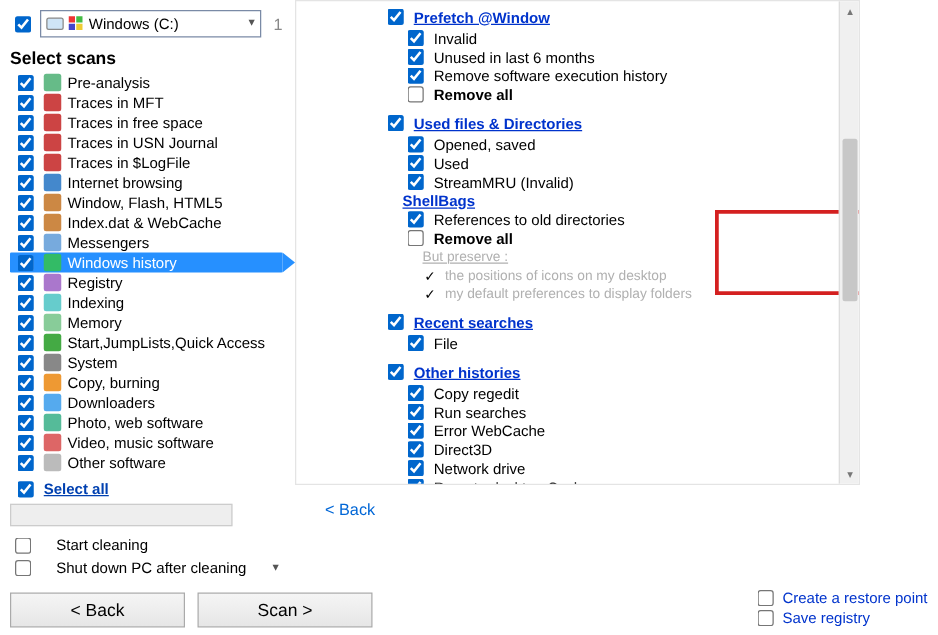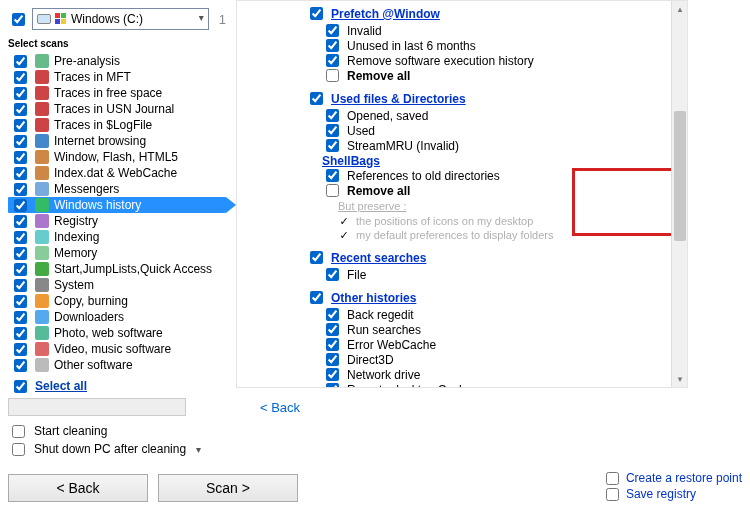--- a/index.html
+++ b/index.html
@@ -30,21 +30,21 @@
     padding: 0 4px;
     font-size: 12px;
     gap: 4px;
     position: relative;
   }
   .drive-select .arrow {
     position: absolute; right: 4px; top: 3px; font-size: 10px; color: #555;
   }
   .ck { width: 13px; height: 13px; accent-color: #0066cc; flex: none;}
   .count { color: #888; font-size: 13px; margin-left: 6px;}
-  .section-title { font-weight: bold; font-size: 10px; margin: 6px 0 4px 0;}
+  .section-title { font-weight: bold; font-size: 14px; margin: 6px 0 4px 0;}
   .scan-list { }
   .scan-item {
     display: flex; align-items: center; gap: 5px;
     padding: 1px 2px; height: 16px; line-height: 14px;
     white-space: nowrap;
   }
   .scan-item .icon { width: 14px; height: 14px; display:inline-flex; align-items:center; justify-content:center; font-size:10px;}
   .scan-item.selected {
     background: #2690ff;
     color: #fff;
@@ -59,21 +59,21 @@
     border-top:8px solid transparent;
     border-bottom:8px solid transparent;
   }
   .select-all-link {
     font-weight: bold; text-decoration: underline; color: #0040b0;
   }
   .gray-bar {
     height: 18px; width: 178px; background: #eee; border:1px solid #ccc; margin: 4px 0 6px 0;
   }
   .bottom-opts { margin-top: 4px; }
-  .bottom-opts .row { display:flex; align-items:center; gap:6px; height:18px;}
+  .bottom-opts .row { display:flex; align-items:center; gap:17px; height:18px;}
   .dn-arrow { font-size:10px; color:#555; margin-left:4px;}
   .buttons-row {
     position:absolute; left:8px; bottom:6px; display:flex; gap:10px;
   }
   .big-btn {
     width: 140px; height: 28px;
     background: linear-gradient(#f5f5f5,#e6e6e6);
     border: 1px solid #aaa;
     display:flex; align-items:center; justify-content:center;
     font-size: 14px;
@@ -380,21 +380,21 @@
     </div>
 
     <div class="opt-group">
       <div class="grp-head">
         <input type="checkbox" class="ck" checked="" style="">
         <span class="title">Other histories</span>
       </div>
       <div class="grp-items" id="other-items">
           <div class="opt-row">
             <input type="checkbox" class="ck" checked="" style="">
-            <span>Back regedit</span>
+            <span>Copy regedit</span>
           </div>
           <div class="opt-row">
             <input type="checkbox" class="ck" checked="" style="">
             <span>Run searches</span>
           </div>
           <div class="opt-row">
             <input type="checkbox" class="ck" checked="" style="">
             <span>Error WebCache</span>
           </div>
           <div class="opt-row">

